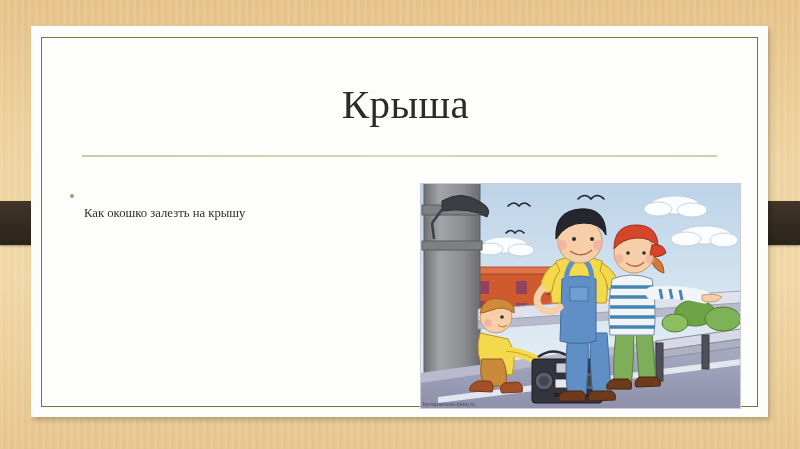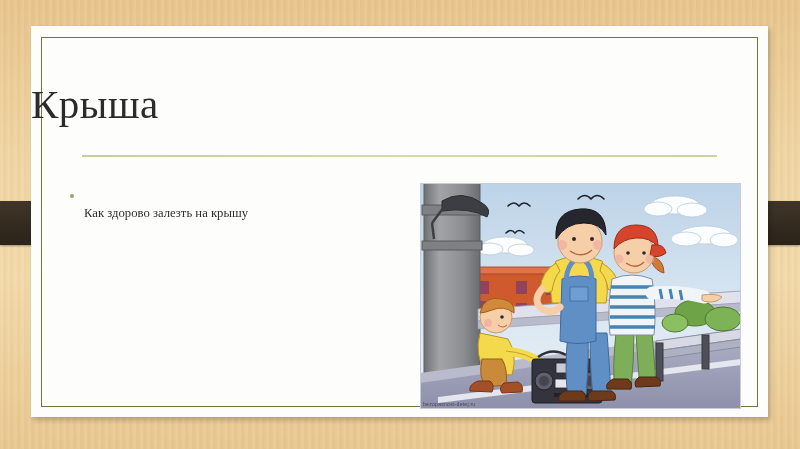--- a/index.html
+++ b/index.html
@@ -44,21 +44,22 @@
   }
   .page-border {
     position: absolute;
     left: 10px; top: 11px; right: 10px; bottom: 10px;
     border: 1px solid #6d7a3c;
   }
 
   
   .title {
     position: absolute;
-    left: 0; right: 0; top: 57px;
+    left: 12px; right: 0; top: 57px;
+    text-align: center;
     font-size: 41px;
     line-height: 1.05;
     color: #2b2b2b;
     font-family: "Liberation Serif", "DejaVu Serif", serif;
     letter-spacing: 0.5px;
   }
 
   
   .title-rule {
     position: absolute;
@@ -128,21 +129,21 @@
     <div class="page-border"></div>
 
     <div class="title">Крыша</div>
     <div class="title-rule"></div>
 
     <div class="content">
 
       <div class="poem-col">
         <div class="poem">
           <span class="first-line">
-            <span class="bullet"></span><span>Как здорово залезть на крышу</span>
+            <span class="bullet"></span><span>Как окошко залезть на крышу</span>
           </span>
         </div>
       </div>
 
       <div class="illus-wrap">
         <div class="illus">
           <svg viewBox="0 0 321 226" preserveAspectRatio="none">
             <defs>
               <linearGradient id="skyG" x1="0" y1="0" x2="0" y2="1">
                 <stop offset="0%" stop-color="#bcd3e8"></stop>

